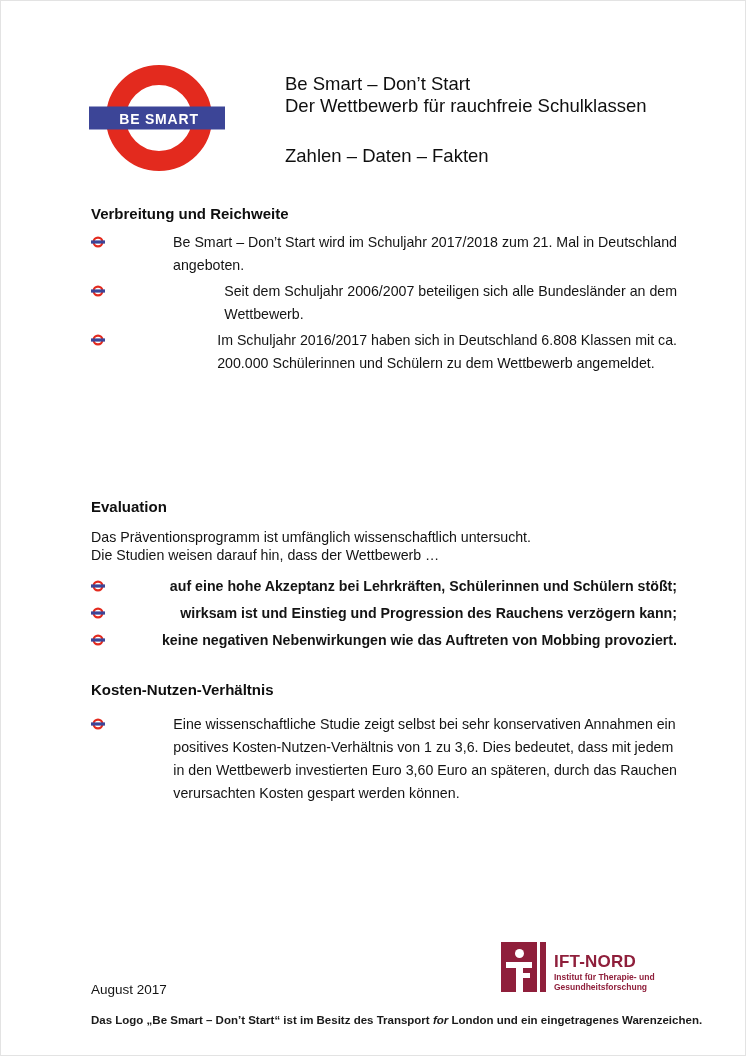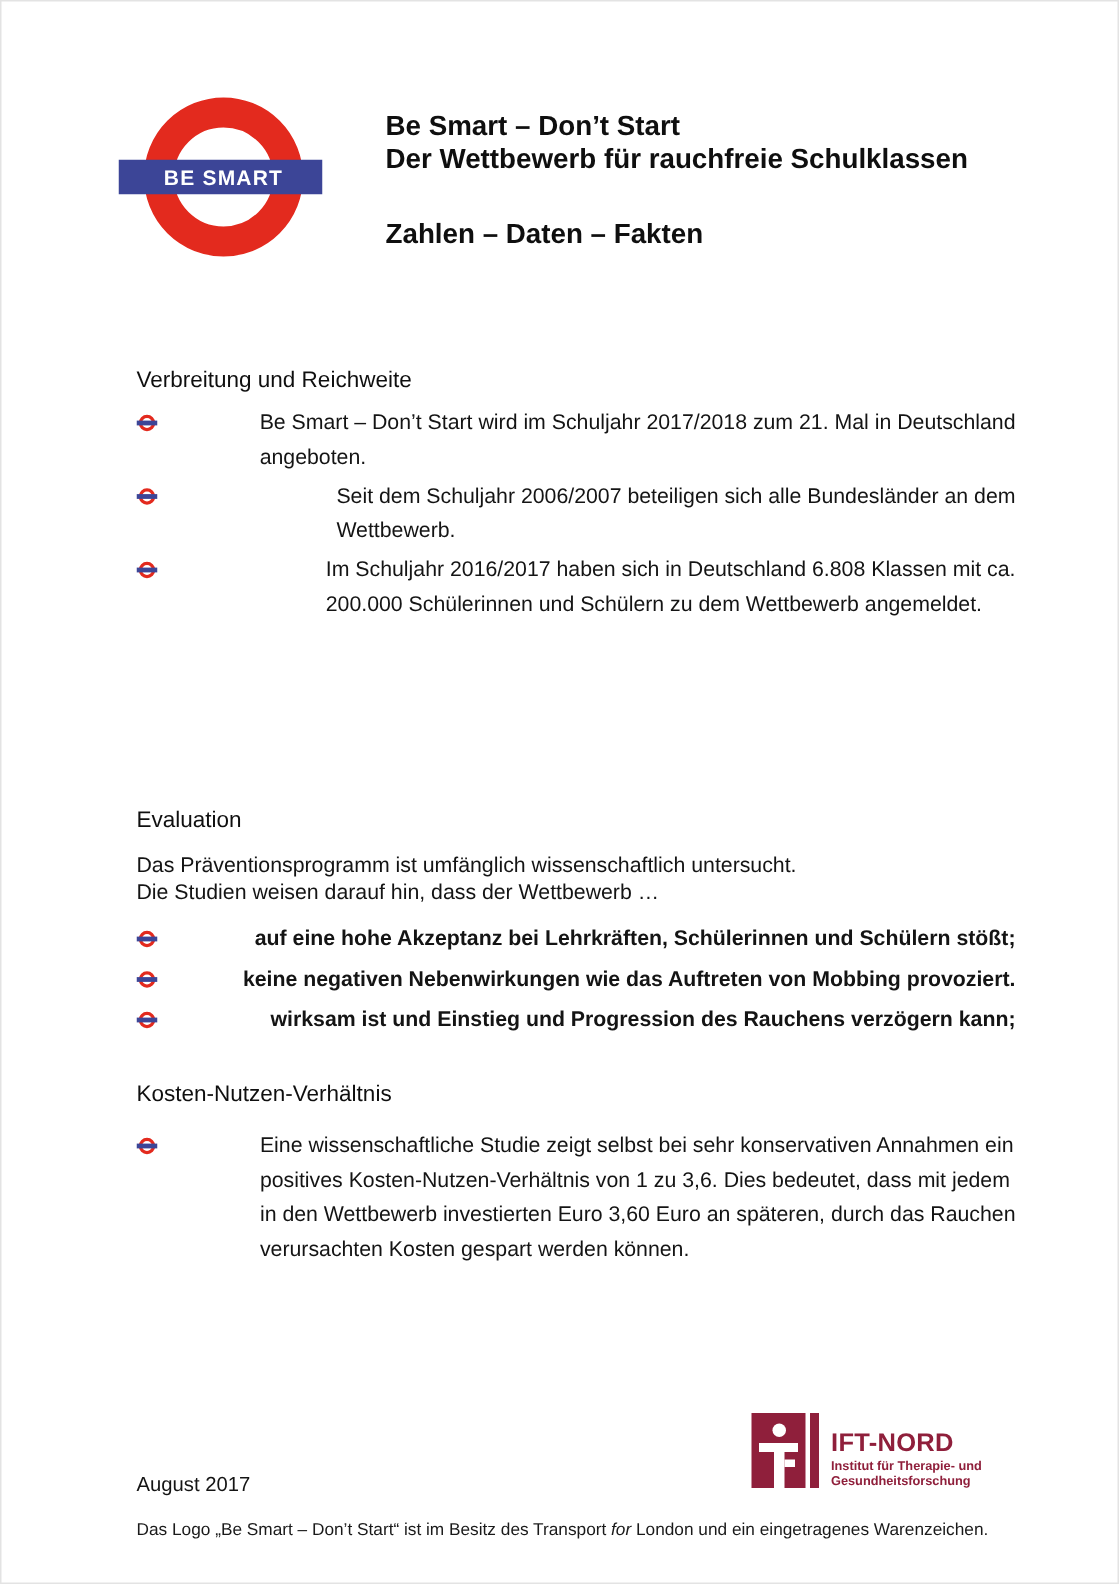--- a/index.html
+++ b/index.html
@@ -3,51 +3,51 @@
 <meta charset="utf-8">
 <style>
   * { margin:0; padding:0; box-sizing:border-box; }
   html,body { background:#fff; }
   body { font-family:"Liberation Sans", sans-serif; color:#141414; }
   .page {
     position:relative; width:746px; height:1056px; background:#ffffff;
     border:1px solid #e3e3e3; overflow:hidden;
   }
   
-  .brand { position:absolute; left:78px; top:63px; width:136px; height:108px; }
+  .brand { position:absolute; left:88px; top:63px; width:136px; height:108px; }
   .titleblock { position:absolute; left:256px; top:72px; }
-  .title { font-size:18.5px; font-weight:bold; line-height:22px; color:#0f0f0f; }
+  .title { font-size:18.5px; font-weight:normal; line-height:22px; color:#0f0f0f;margin-left:28px; }
   .subtitle { margin-top:28px; }
   
   .sec { position:absolute; left:90px; width:586px; }
   .sec1 { top:201px; }
   .sec2 { top:494px; }
   .sec3 { top:677px; }
-  .sec h2 { font-size:15px; font-weight:normal; line-height:23px; color:#0f0f0f;margin-top:40px; }
+  .sec h2 { font-size:15px; font-weight:bold; line-height:23px; color:#0f0f0f; }
   .sec1 h2 { margin-bottom:6px; }
   .sec2 h2 { margin-bottom:10px; }
   .sec3 h2 { margin-bottom:12px; }
   .intro { font-size:14.2px; line-height:18px; white-space:pre-line; margin-bottom:11px; }
   .li { display:flex; align-items:flex-start; margin-bottom:3px;justify-content:space-between; }
   .sec2 .li { margin-bottom:4px;font-weight:bold; }
   .bicon { flex:0 0 14px; margin-top:5px; line-height:0; }
   .btext { margin-left:17px; font-size:14.2px; line-height:23px; white-space:pre-line; }
   
   .footer-date { position:absolute; left:90px; top:980px; font-size:13.5px; line-height:18px;text-align:right; }
   .ift { position:absolute; left:500px; top:941px; display:flex; align-items:flex-end; }
   .ift-mark { position:relative; width:45px; height:50px; background:#8f1f3b; }
   .ift-head { position:absolute; left:14px; top:7px; width:9px; height:9px; border-radius:50%; background:#fff; }
   .ift-arm  { position:absolute; left:5px;  top:20px; width:26px; height:6px; background:#fff; }
   .ift-stem { position:absolute; left:15px; top:20px; width:7px;  height:30px; background:#fff; }
   .ift-nub  { position:absolute; left:22px; top:31px; width:7px;  height:5px; background:#fff; }
   .ift-slit { position:absolute; left:36px; top:0;    width:3px;  height:50px; background:#fff; }
   .ift-textcol { margin-left:8px; }
   .ift-name { font-size:17px; font-weight:bold; color:#8f1f3b; line-height:19px; letter-spacing:0.2px; }
   .ift-sub  { font-size:8.5px; font-weight:bold; color:#8f1f3b; line-height:10px; white-space:pre-line; margin-top:1px; }
-  .disclaimer { position:absolute; left:90px; top:1012px; font-size:11.5px; line-height:15px; color:#1a1a1a; }
+  .disclaimer { position:absolute; left:90px; top:1012px; font-size:11.5px; line-height:15px; color:#1a1a1a;font-weight:bold; }
   .disclaimer i { font-style:italic; }
 </style>
 </head>
 <body>
 
 <div class="page">
 
   <div class="brand">
     <svg width="136" height="108" viewBox="0 0 136 108">
       <circle cx="70" cy="54" r="43" fill="none" stroke="#e32a1e" stroke-width="20"></circle>
@@ -99,28 +99,28 @@
             <circle cx="7" cy="6" r="4.4" fill="none" stroke="#e32a1e" stroke-width="2.2"></circle>
             <rect x="0" y="4.4" width="14" height="3.2" fill="#3c4597"></rect>
           </svg></span>
       <span class="btext">auf eine hohe Akzeptanz bei Lehrkräften, Schülerinnen und Schülern stößt;</span>
     </div>
     <div class="li">
       <span class="bicon"><svg width="14" height="12" viewBox="0 0 14 12">
             <circle cx="7" cy="6" r="4.4" fill="none" stroke="#e32a1e" stroke-width="2.2"></circle>
             <rect x="0" y="4.4" width="14" height="3.2" fill="#3c4597"></rect>
           </svg></span>
-      <span class="btext">keine negativen Nebenwirkungen wie das Auftreten von Mobbing provoziert.</span>
+      <span class="btext">wirksam ist und Einstieg und Progression des Rauchens verzögern kann;</span>
     </div>
     <div class="li">
       <span class="bicon"><svg width="14" height="12" viewBox="0 0 14 12">
             <circle cx="7" cy="6" r="4.4" fill="none" stroke="#e32a1e" stroke-width="2.2"></circle>
             <rect x="0" y="4.4" width="14" height="3.2" fill="#3c4597"></rect>
           </svg></span>
-      <span class="btext">wirksam ist und Einstieg und Progression des Rauchens verzögern kann;</span>
+      <span class="btext">keine negativen Nebenwirkungen wie das Auftreten von Mobbing provoziert.</span>
     </div>
   </section>
 
   <section class="sec sec3">
     <h2>Kosten-Nutzen-Verhältnis</h2>
     <div class="li">
       <span class="bicon"><svg width="14" height="12" viewBox="0 0 14 12">
             <circle cx="7" cy="6" r="4.4" fill="none" stroke="#e32a1e" stroke-width="2.2"></circle>
             <rect x="0" y="4.4" width="14" height="3.2" fill="#3c4597"></rect>
           </svg></span>

